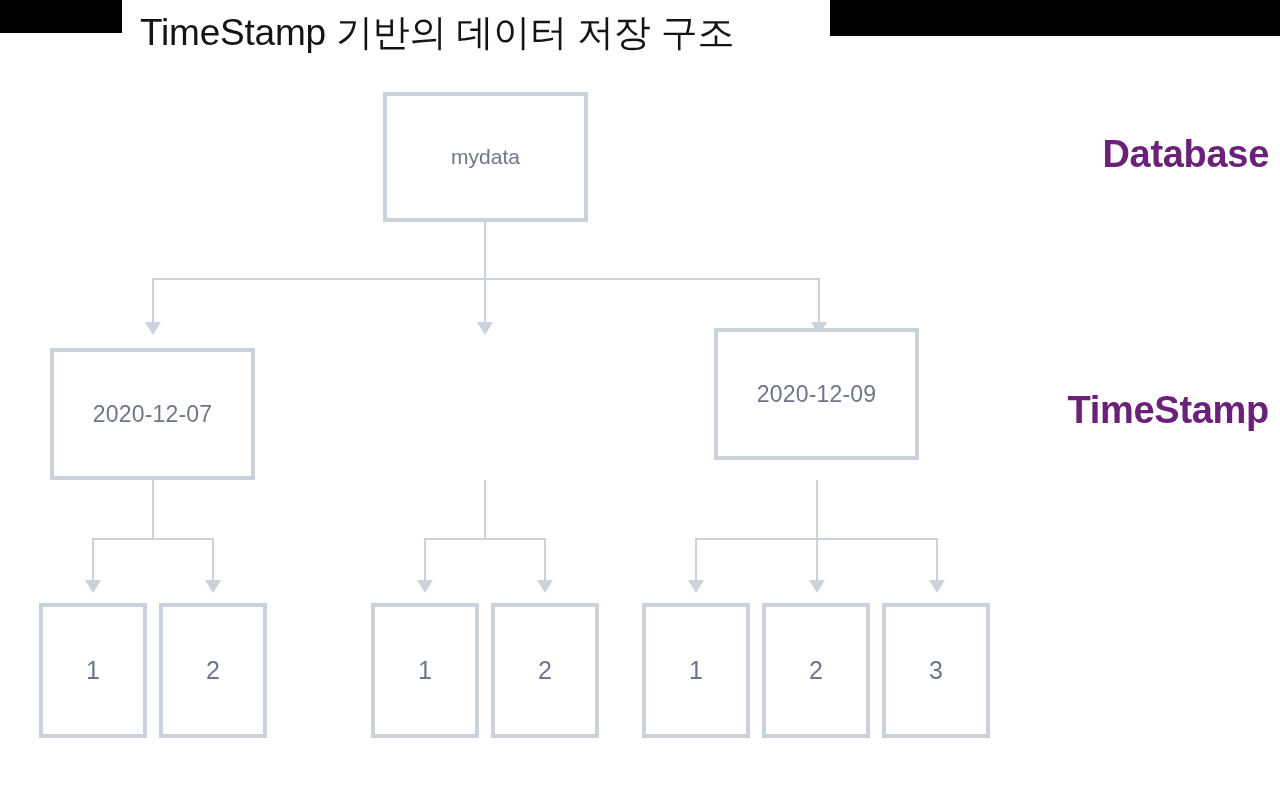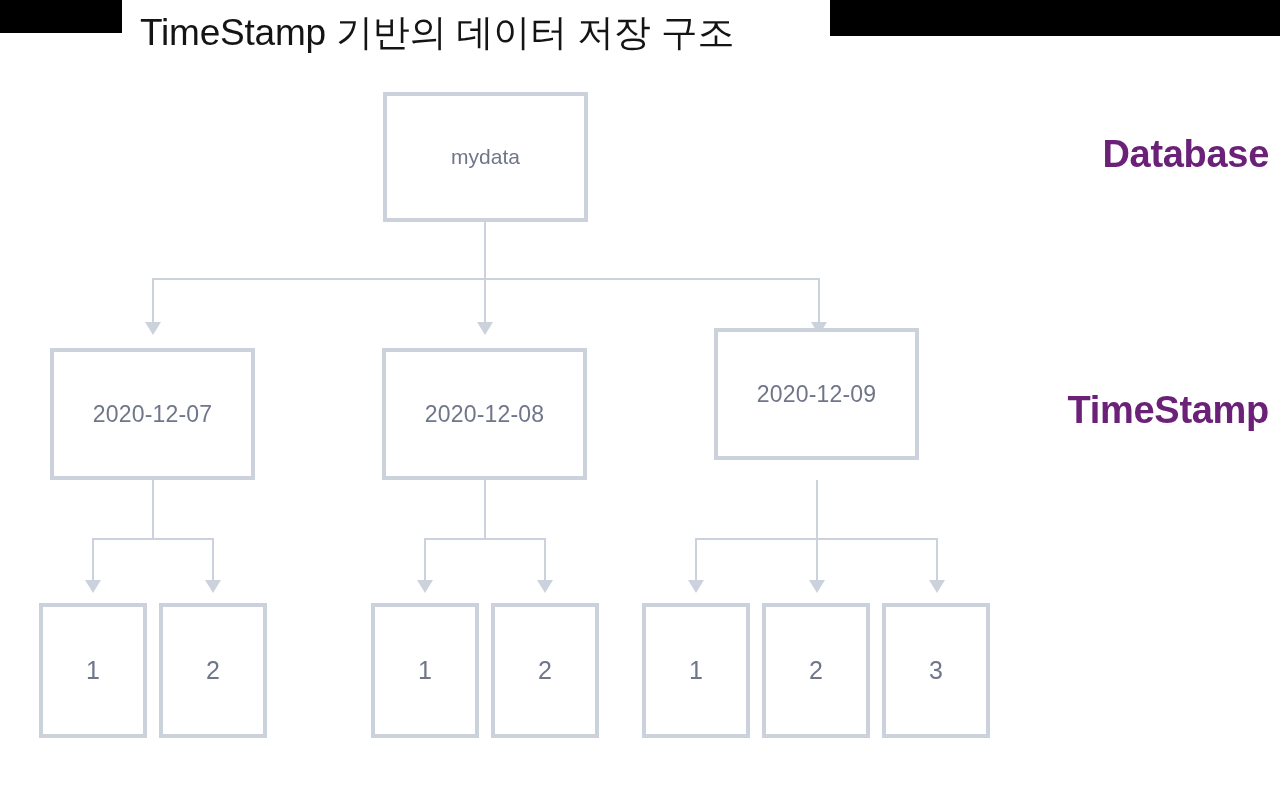--- a/index.html
+++ b/index.html
@@ -123,23 +123,20 @@
   <div class="line-v" style="left:484px; top:278px; height:48px;"></div>
   <div class="arrow-head" style="left:477px; top:322px;"></div>
 
   <div class="line-v" style="left:818px; top:278px; height:48px;"></div>
   <div class="arrow-head" style="left:811px; top:322px;"></div>
 
   <div class="node node-partition" style="left:50px; top:348px; width:205px; height:132px;">
     <span>2020-12-07</span>
   </div>
 
-  <div class="node node-partition" style="left:382px; top:348px; width:205px; height:132px;">
-    <span>2020-12-08</span>
-  </div>
 
   <div class="node node-partition" style="left:714px; top:328px; width:205px; height:132px;">
     <span>2020-12-09</span>
   </div>
 
   <div class="line-v" style="left:152px; top:480px; height:59px;"></div>
   <div class="line-h" style="left:92px; top:538px; width:122px;"></div>
   <div class="line-v" style="left:92px; top:538px; height:45px;"></div>
   <div class="arrow-head" style="left:85px; top:580px;"></div>
   <div class="line-v" style="left:212px; top:538px; height:45px;"></div>

